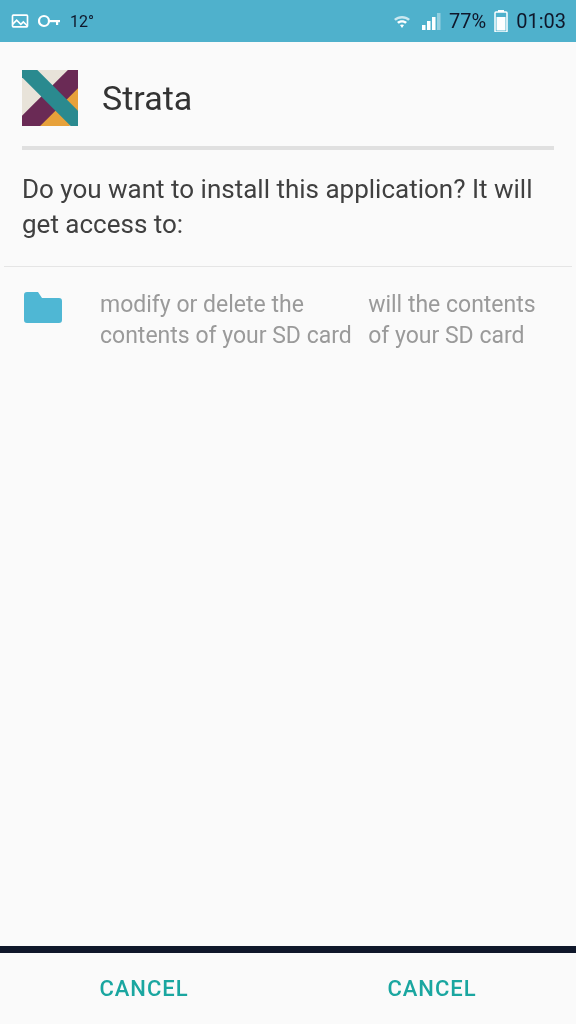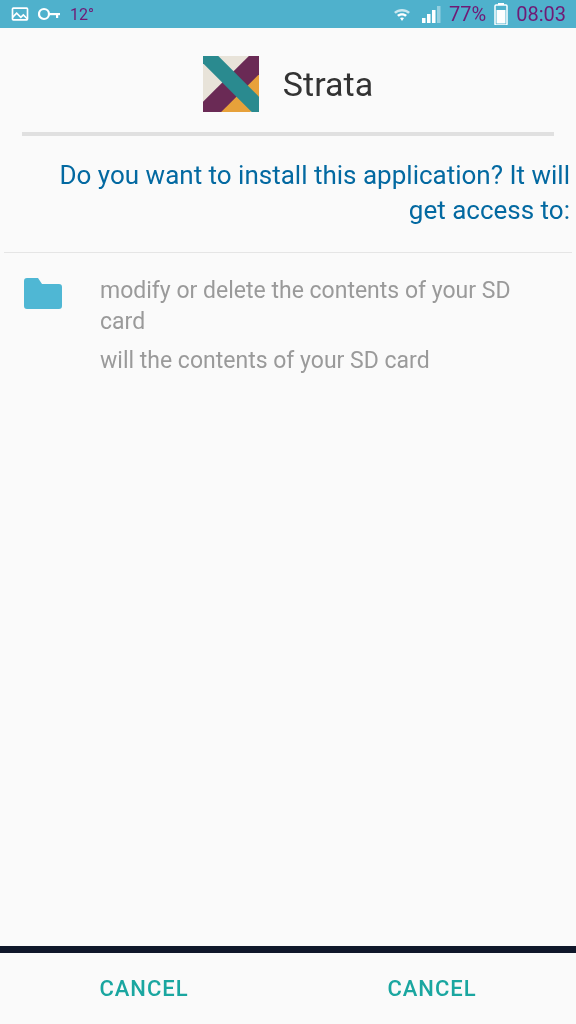--- a/index.html
+++ b/index.html
@@ -10,27 +10,27 @@
     body {
       width: 576px;
       height: 1024px;
       font-family: Roboto, -apple-system, BlinkMacSystemFont, "Segoe UI", sans-serif;
       background: #fafafa;
       display: flex;
       flex-direction: column;
       overflow: hidden;
     }
     .status-bar {
-      height: 28px;
+      height: 42px;
       background: #4fb1cc;
       display: flex;
       align-items: center;
       justify-content: space-between;
       padding: 0 10px;
-      color: #701a75;
+      color: #0f172a;
       font-size: 20px;
     }
     .status-left {
       display: flex;
       align-items: center;
       gap: 8px;
     }
     .status-right {
       display: flex;
       align-items: center;
@@ -46,21 +46,20 @@
       background: #fafafa;
       display: flex;
       flex-direction: column;
       overflow: hidden;
     }
     .app-header {
       display: flex;
       align-items: center;
       gap: 24px;
       padding: 28px 22px 20px 22px;
-      justify-content: center;
     }
     .app-icon {
       width: 56px;
       height: 56px;
       position: relative;
       overflow: hidden;
       background: #e8e3d9;
     }
     .app-icon .stripe1 {
       position: absolute;
@@ -94,24 +93,23 @@
       color: #333333;
       font-weight: 400;
     }
     .header-divider {
       height: 4px;
       background: #e0e0e0;
       margin: 0 22px;
     }
     .prompt-text {
       font-size: 26px;
-      color: #0369a1;
+      color: #404040;
       line-height: 1.35;
       padding: 22px 6px 24px 22px;
-      text-align: right;
     }
     .thin-divider {
       height: 1px;
       background: #e5e5e5;
       margin: 0 4px;
     }
     .permissions-area {
       flex: 1;
       padding: 22px 22px 0 22px;
     }
@@ -120,21 +118,21 @@
       align-items: flex-start;
       gap: 36px;
     }
     .permission-icon {
       flex-shrink: 0;
       margin-top: 2px;
     }
     .permission-texts {
       flex: 1;
       display: flex;
-      flex-direction: column;
+      flex-direction: row;
       gap: 8px;
     }
     .permission-line {
       font-size: 23px;
       color: #9a9a9a;
       line-height: 1.35;
     }
     .button-bar {
       border-top: 7px solid #0f172a;
       display: flex;
@@ -193,21 +191,21 @@
       </svg>
     </span>
     <span>77%</span>
     <span class="status-icon">
       <svg width="14" height="22" viewBox="0 0 14 22" fill="#ffffff">
         <rect x="4" y="0" width="6" height="2"></rect>
         <rect x="1" y="2" width="12" height="20" rx="1" fill="none" stroke="#ffffff" stroke-width="1.5"></rect>
         <rect x="2.5" y="7" width="9" height="13.5"></rect>
       </svg>
     </span>
-    <span>08:03</span>
+    <span>01:03</span>
   </div>
 </div>
 
 <div class="content">
   <div class="app-header">
     <div class="app-icon">
       <div class="stripe1"></div>
       <div class="stripe2"></div>
       <div class="stripe3"></div>
     </div>

